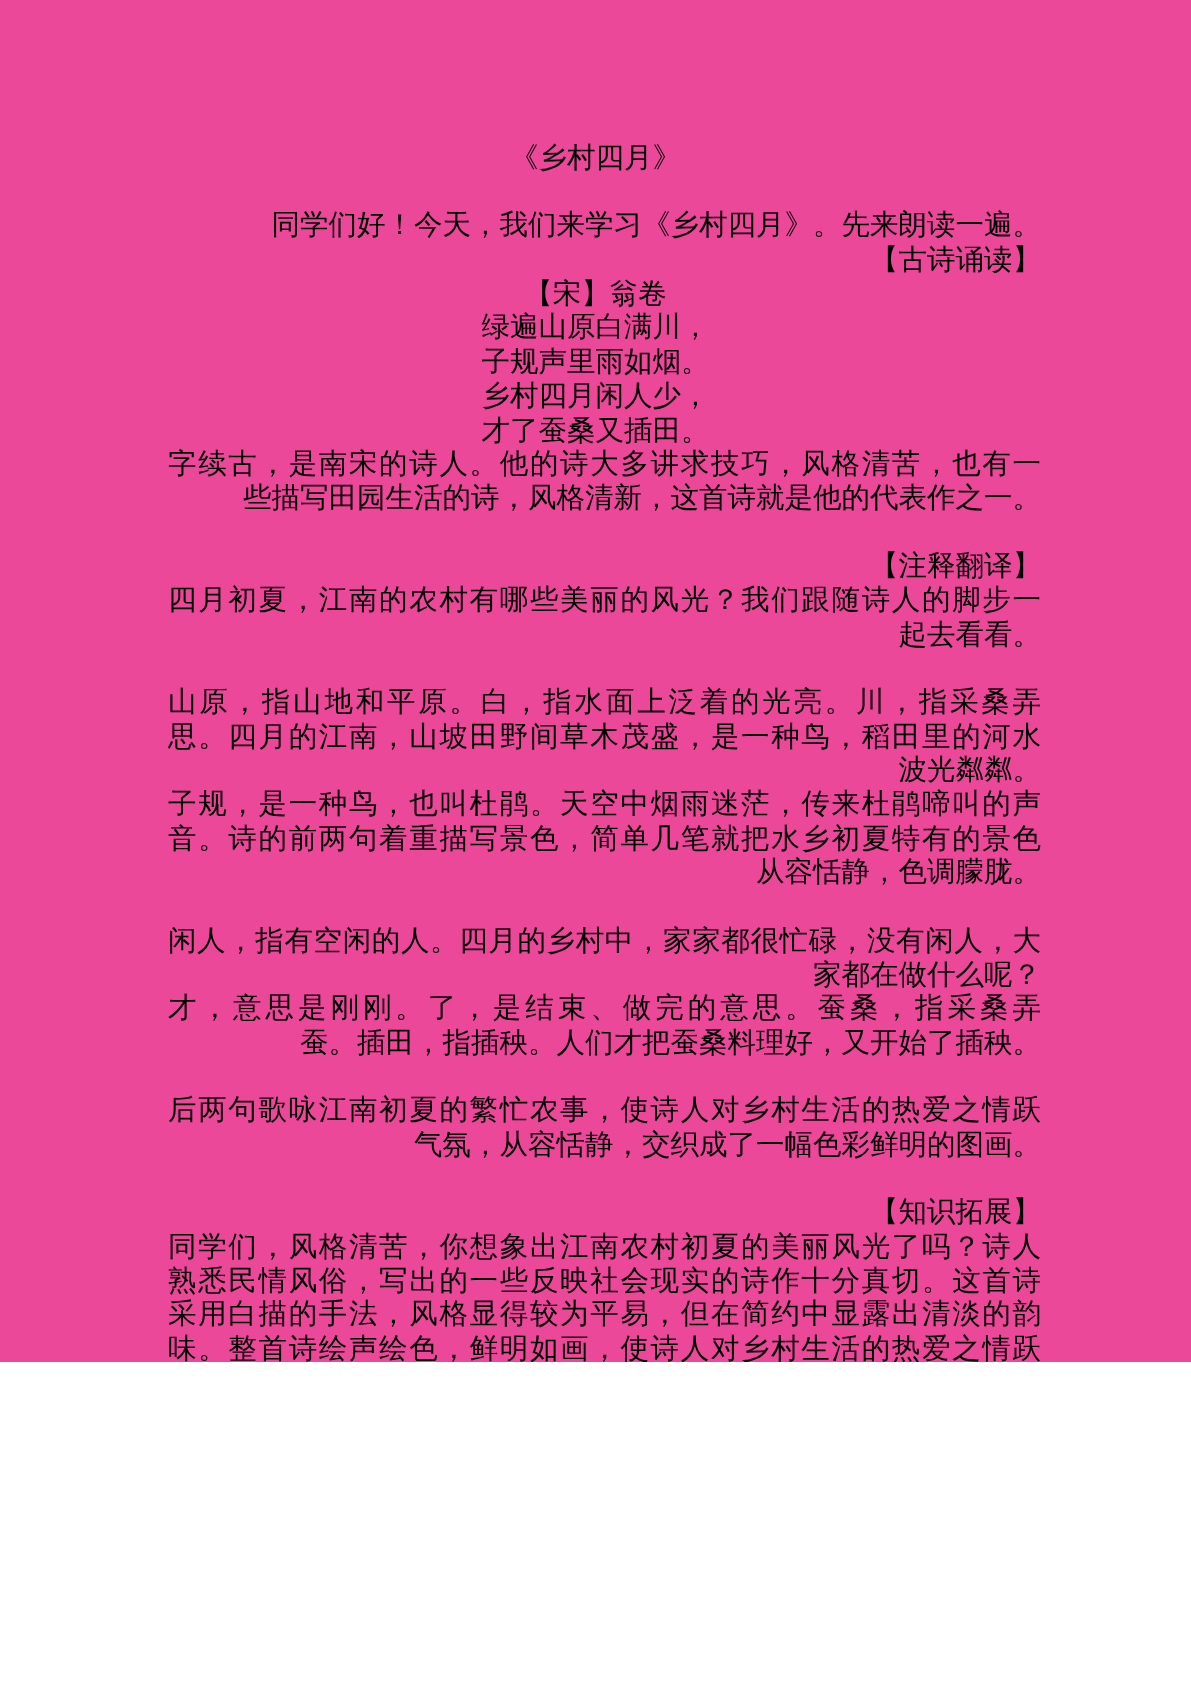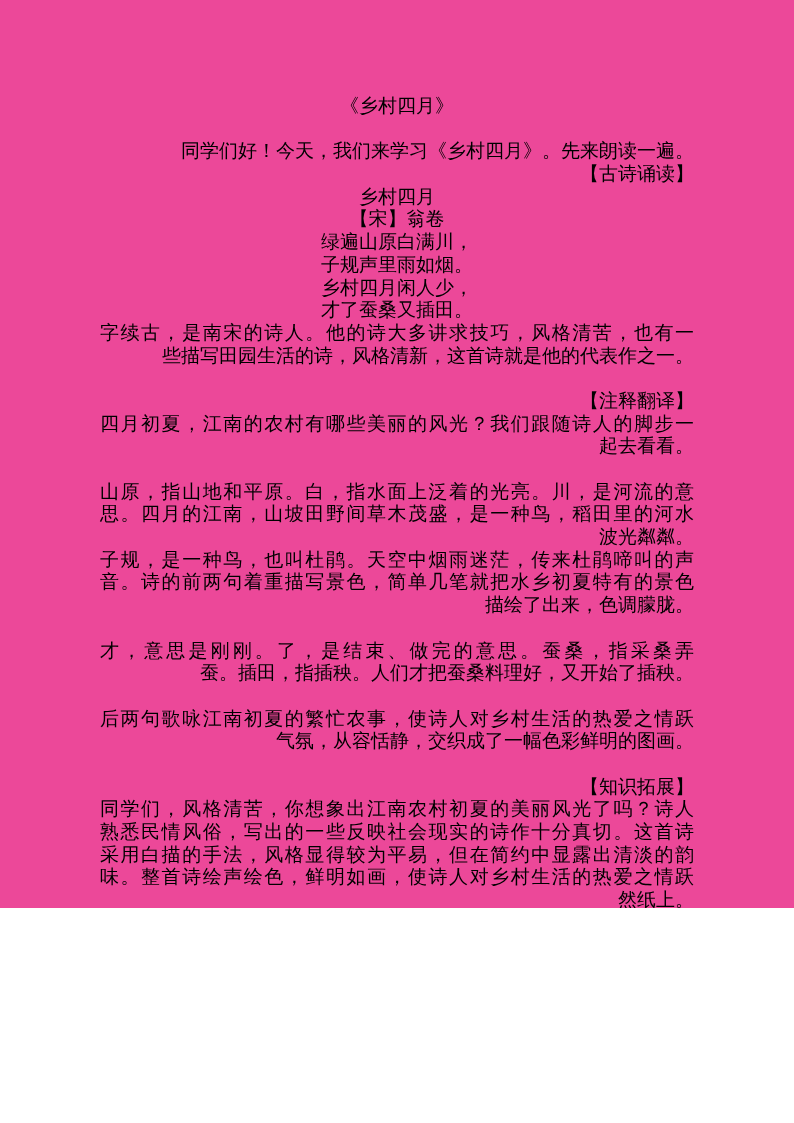--- a/index.html
+++ b/index.html
@@ -25,57 +25,58 @@
   }
   .line {
     height: 22.7px;
     line-height: 22.7px;
     font-size: 19px;
     text-align: right;
     white-space: pre-wrap;
     color: #000000;
   }
   .c { text-align: center; }
-  .j { text-align: justify; text-align-last: justify; }
+  .j { text-align: justify; text-align-last: justify; margin-left: 12px; }
 </style>
 </head>
 <body>
 
 <div class="page">
   <div class="content">
 
     <div class="line c">《乡村四月》</div>
     <div class="line"></div>
     <div class="line">&nbsp;同学们好！今天，我们来学习《乡村四月》。先来朗读一遍。</div>
 
     <div class="line">【古诗诵读】</div>
-    <div class="line c">乡村四月</div>
     <div class="line c">【宋】翁卷</div>
     <div class="line c">绿遍山原白满川，</div>
     <div class="line c">子规声里雨如烟。</div>
     <div class="line c">乡村四月闲人少，</div>
     <div class="line c">才了蚕桑又插田。</div>
 
     <div class="line j">字续古，是南宋的诗人。他的诗大多讲求技巧，风格清苦，也有一</div>
     <div class="line">些描写田园生活的诗，风格清新，这首诗就是他的代表作之一。</div>
     <div class="line"></div>
 
     <div class="line">【注释翻译】</div>
     <div class="line j">四月初夏，江南的农村有哪些美丽的风光？我们跟随诗人的脚步一</div>
     <div class="line">起去看看。</div>
     <div class="line"></div>
 
-    <div class="line j">山原，指山地和平原。白，指水面上泛着的光亮。川，是河流的意</div>
+    <div class="line j">山原，指山地和平原。白，指水面上泛着的光亮。川，指采桑弄</div>
     <div class="line j">思。四月的江南，山坡田野间草木茂盛，是一种鸟，稻田里的河水</div>
     <div class="line">波光粼粼。</div>
     <div class="line j">子规，是一种鸟，也叫杜鹃。天空中烟雨迷茫，传来杜鹃啼叫的声</div>
     <div class="line j">音。诗的前两句着重描写景色，简单几笔就把水乡初夏特有的景色</div>
-    <div class="line">描绘了出来，色调朦胧。</div>
+    <div class="line">从容恬静，色调朦胧。</div>
     <div class="line"></div>
 
+    <div class="line j">闲人，指有空闲的人。四月的乡村中，家家都很忙碌，没有闲人，大</div>
+    <div class="line">家都在做什么呢？</div>
     <div class="line j">才，意思是刚刚。了，是结束、做完的意思。蚕桑，指采桑弄</div>
     <div class="line">蚕。插田，指插秧。人们才把蚕桑料理好，又开始了插秧。</div>
     <div class="line"></div>
 
     <div class="line j">后两句歌咏江南初夏的繁忙农事，使诗人对乡村生活的热爱之情跃</div>
     <div class="line">气氛，从容恬静，交织成了一幅色彩鲜明的图画。</div>
     <div class="line"></div>
 
     <div class="line">【知识拓展】</div>
     <div class="line j">同学们，风格清苦，你想象出江南农村初夏的美丽风光了吗？诗人</div>

